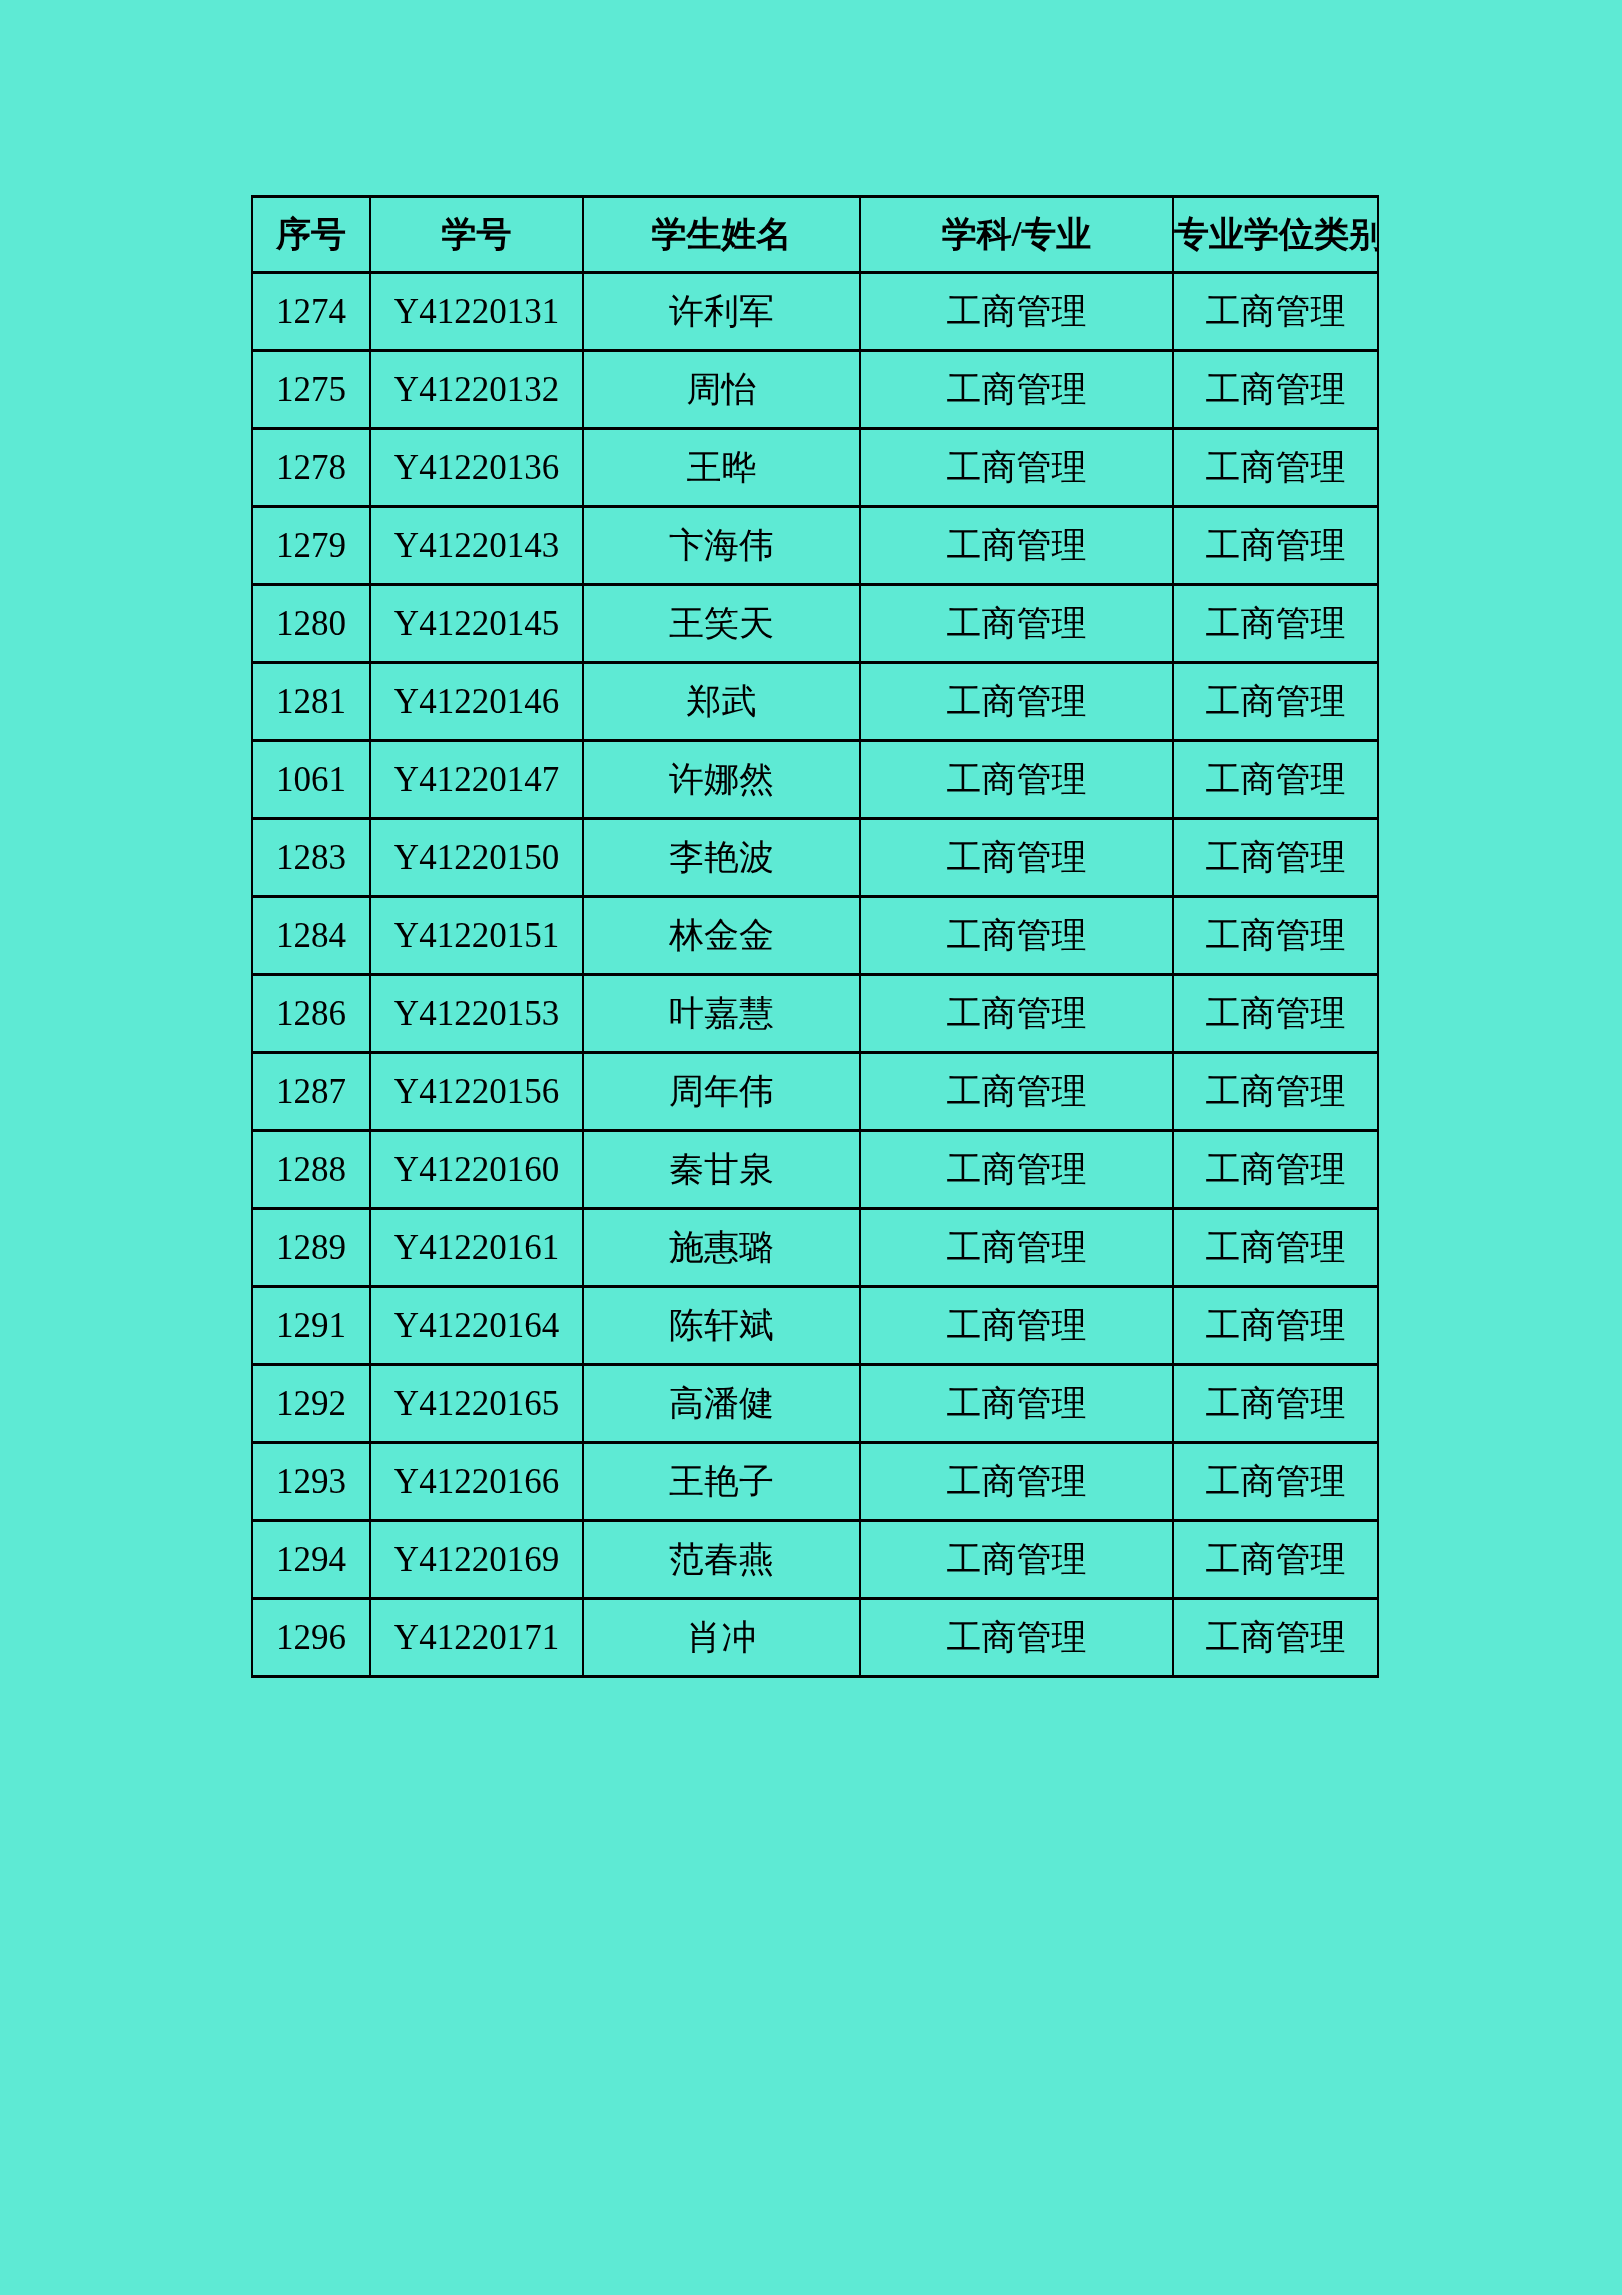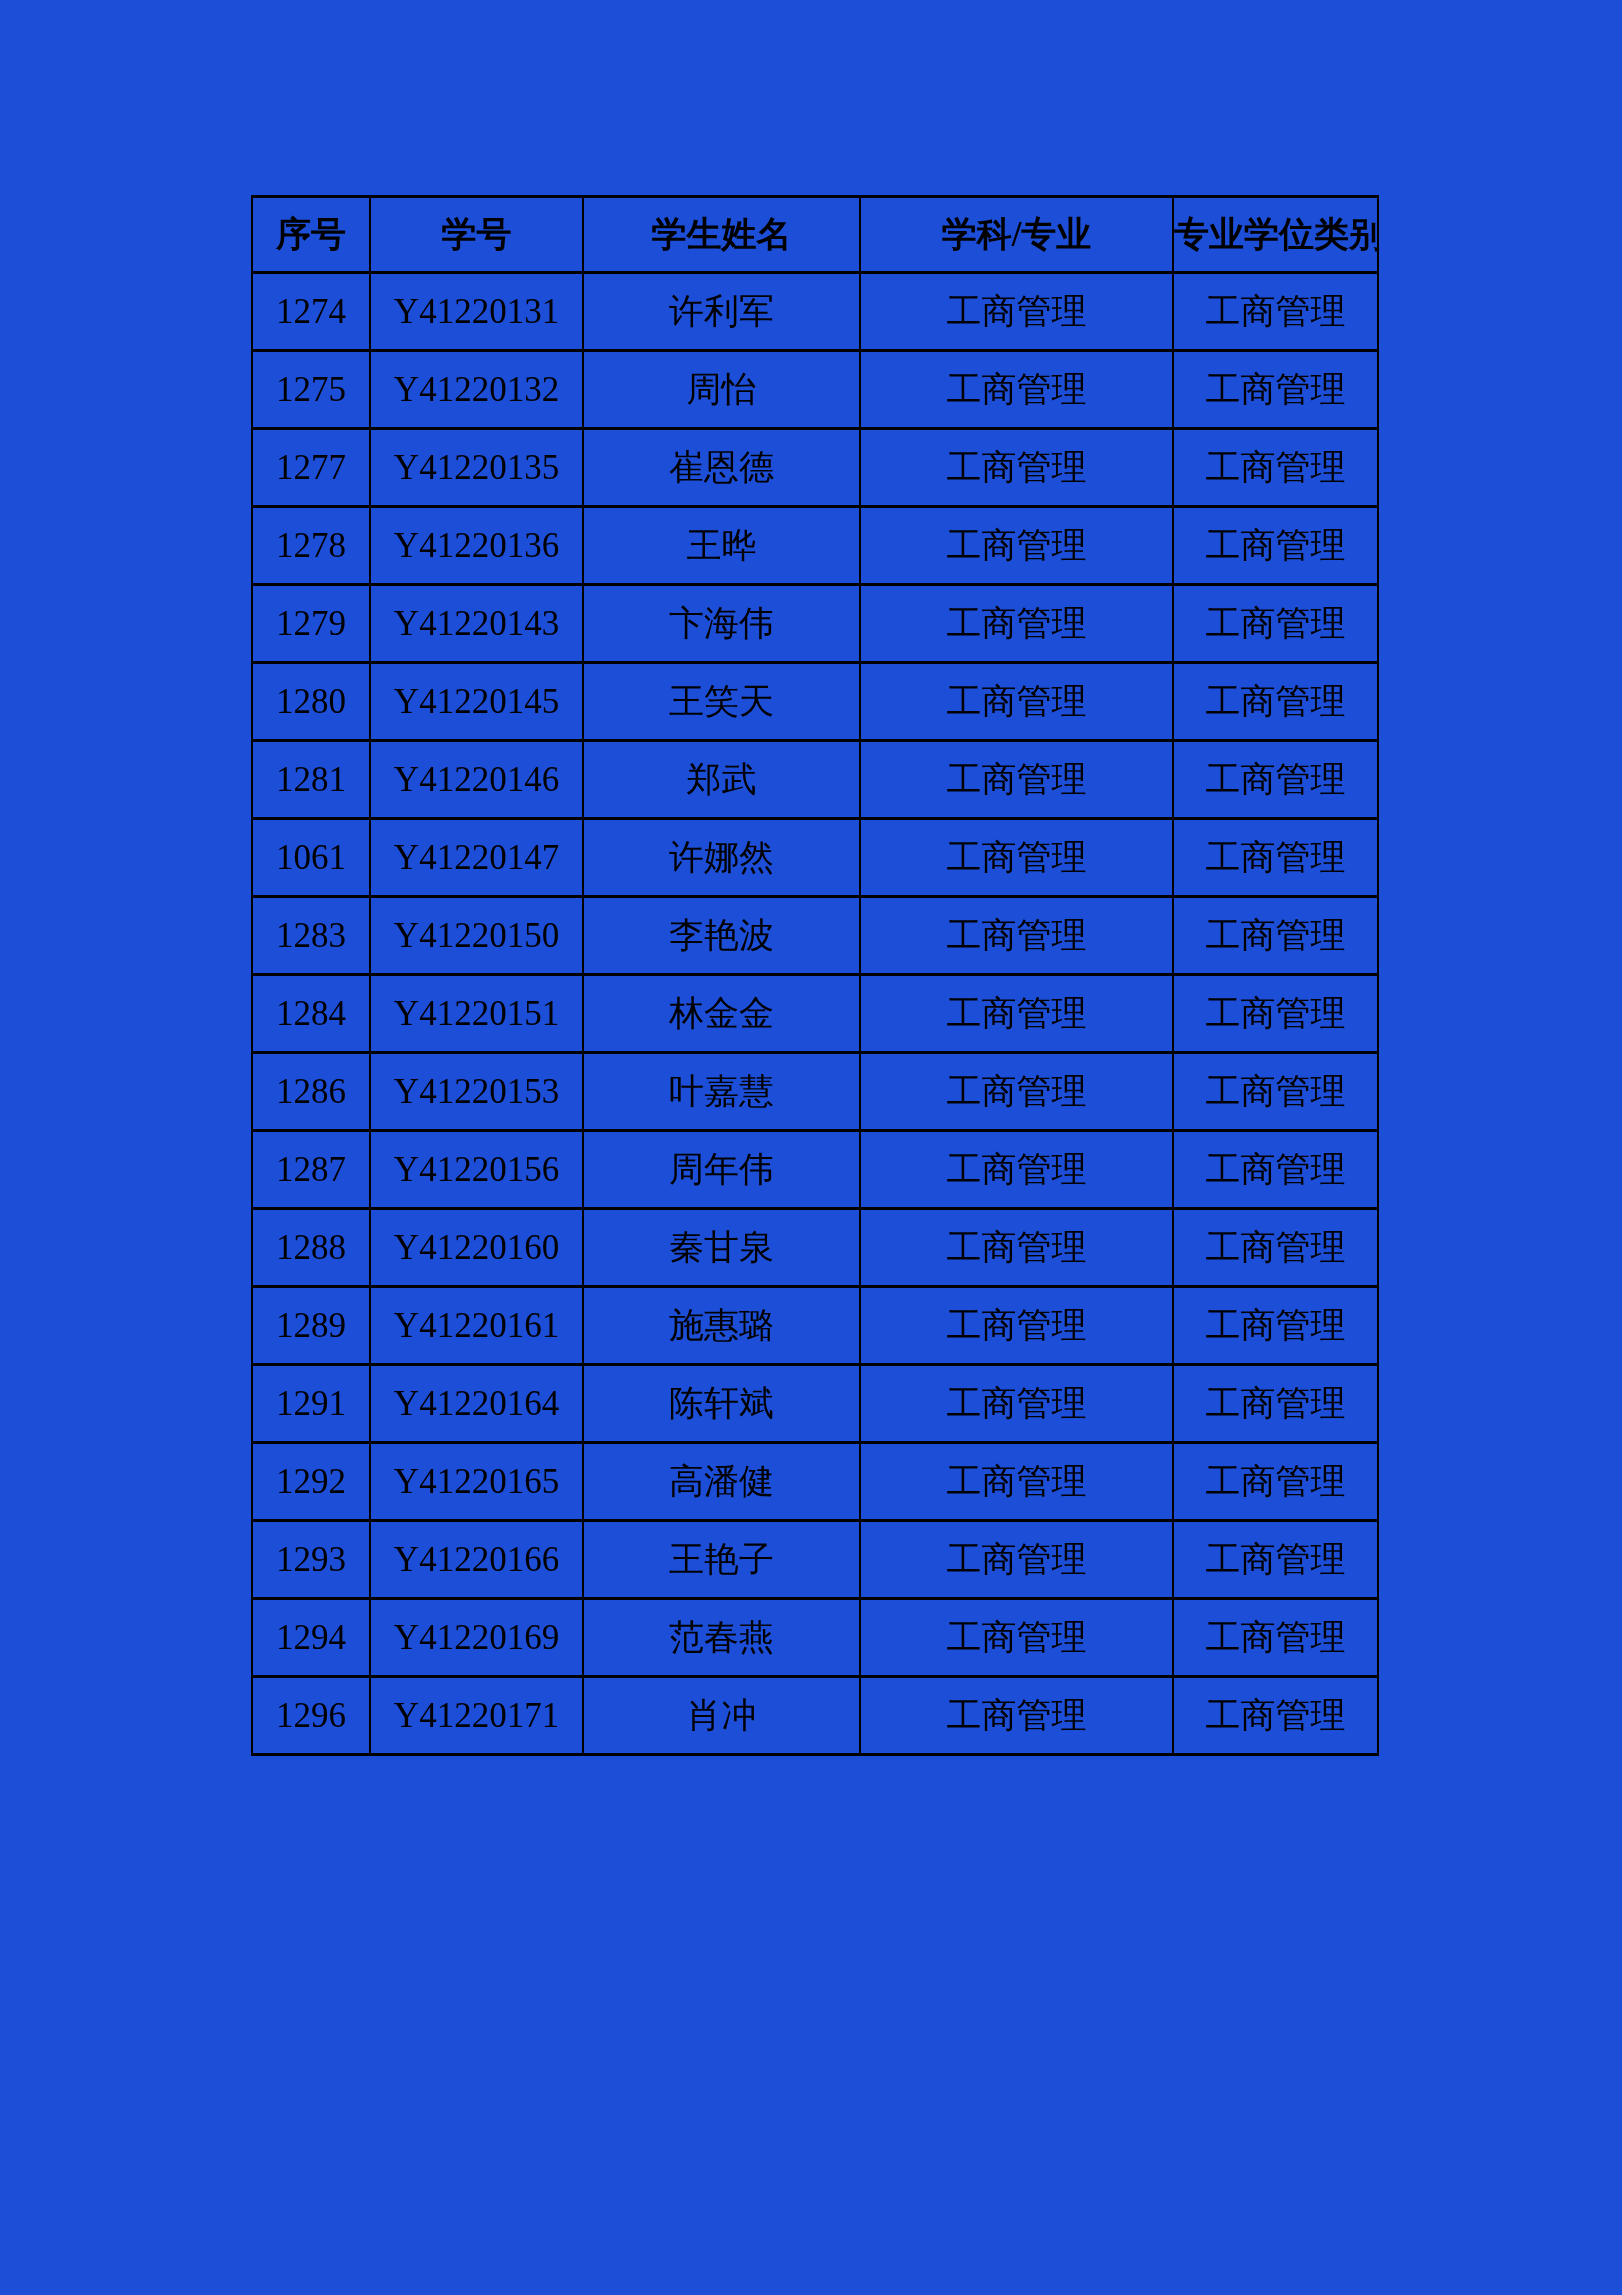--- a/index.html
+++ b/index.html
@@ -12,21 +12,21 @@
     background: #ffffff;
     position: relative;
     font-family: "Liberation Serif", "DejaVu Serif", serif;
     color: #000000;
   }
   .page {
     position: absolute;
     left: 0; top: 0;
     width: 1623px;
     height: 2295px;
-    background: #1d4ed8;
+    background: #5eead4;
   }
   table.doc-table {
     position: absolute;
     left: 251px;
     top: 195px;
     width: 1127px;
     border-collapse: collapse;
     table-layout: fixed;
   }
   .doc-table th, .doc-table td {
@@ -78,27 +78,20 @@
           <td>工商管理</td>
         </tr>
         <tr>
           <td>1275</td>
           <td>Y41220132</td>
           <td>周怡</td>
           <td>工商管理</td>
           <td>工商管理</td>
         </tr>
         <tr>
-          <td>1277</td>
-          <td>Y41220135</td>
-          <td>崔恩德</td>
-          <td>工商管理</td>
-          <td>工商管理</td>
-        </tr>
-        <tr>
           <td>1278</td>
           <td>Y41220136</td>
           <td>王晔</td>
           <td>工商管理</td>
           <td>工商管理</td>
         </tr>
         <tr>
           <td>1279</td>
           <td>Y41220143</td>
           <td>卞海伟</td>

